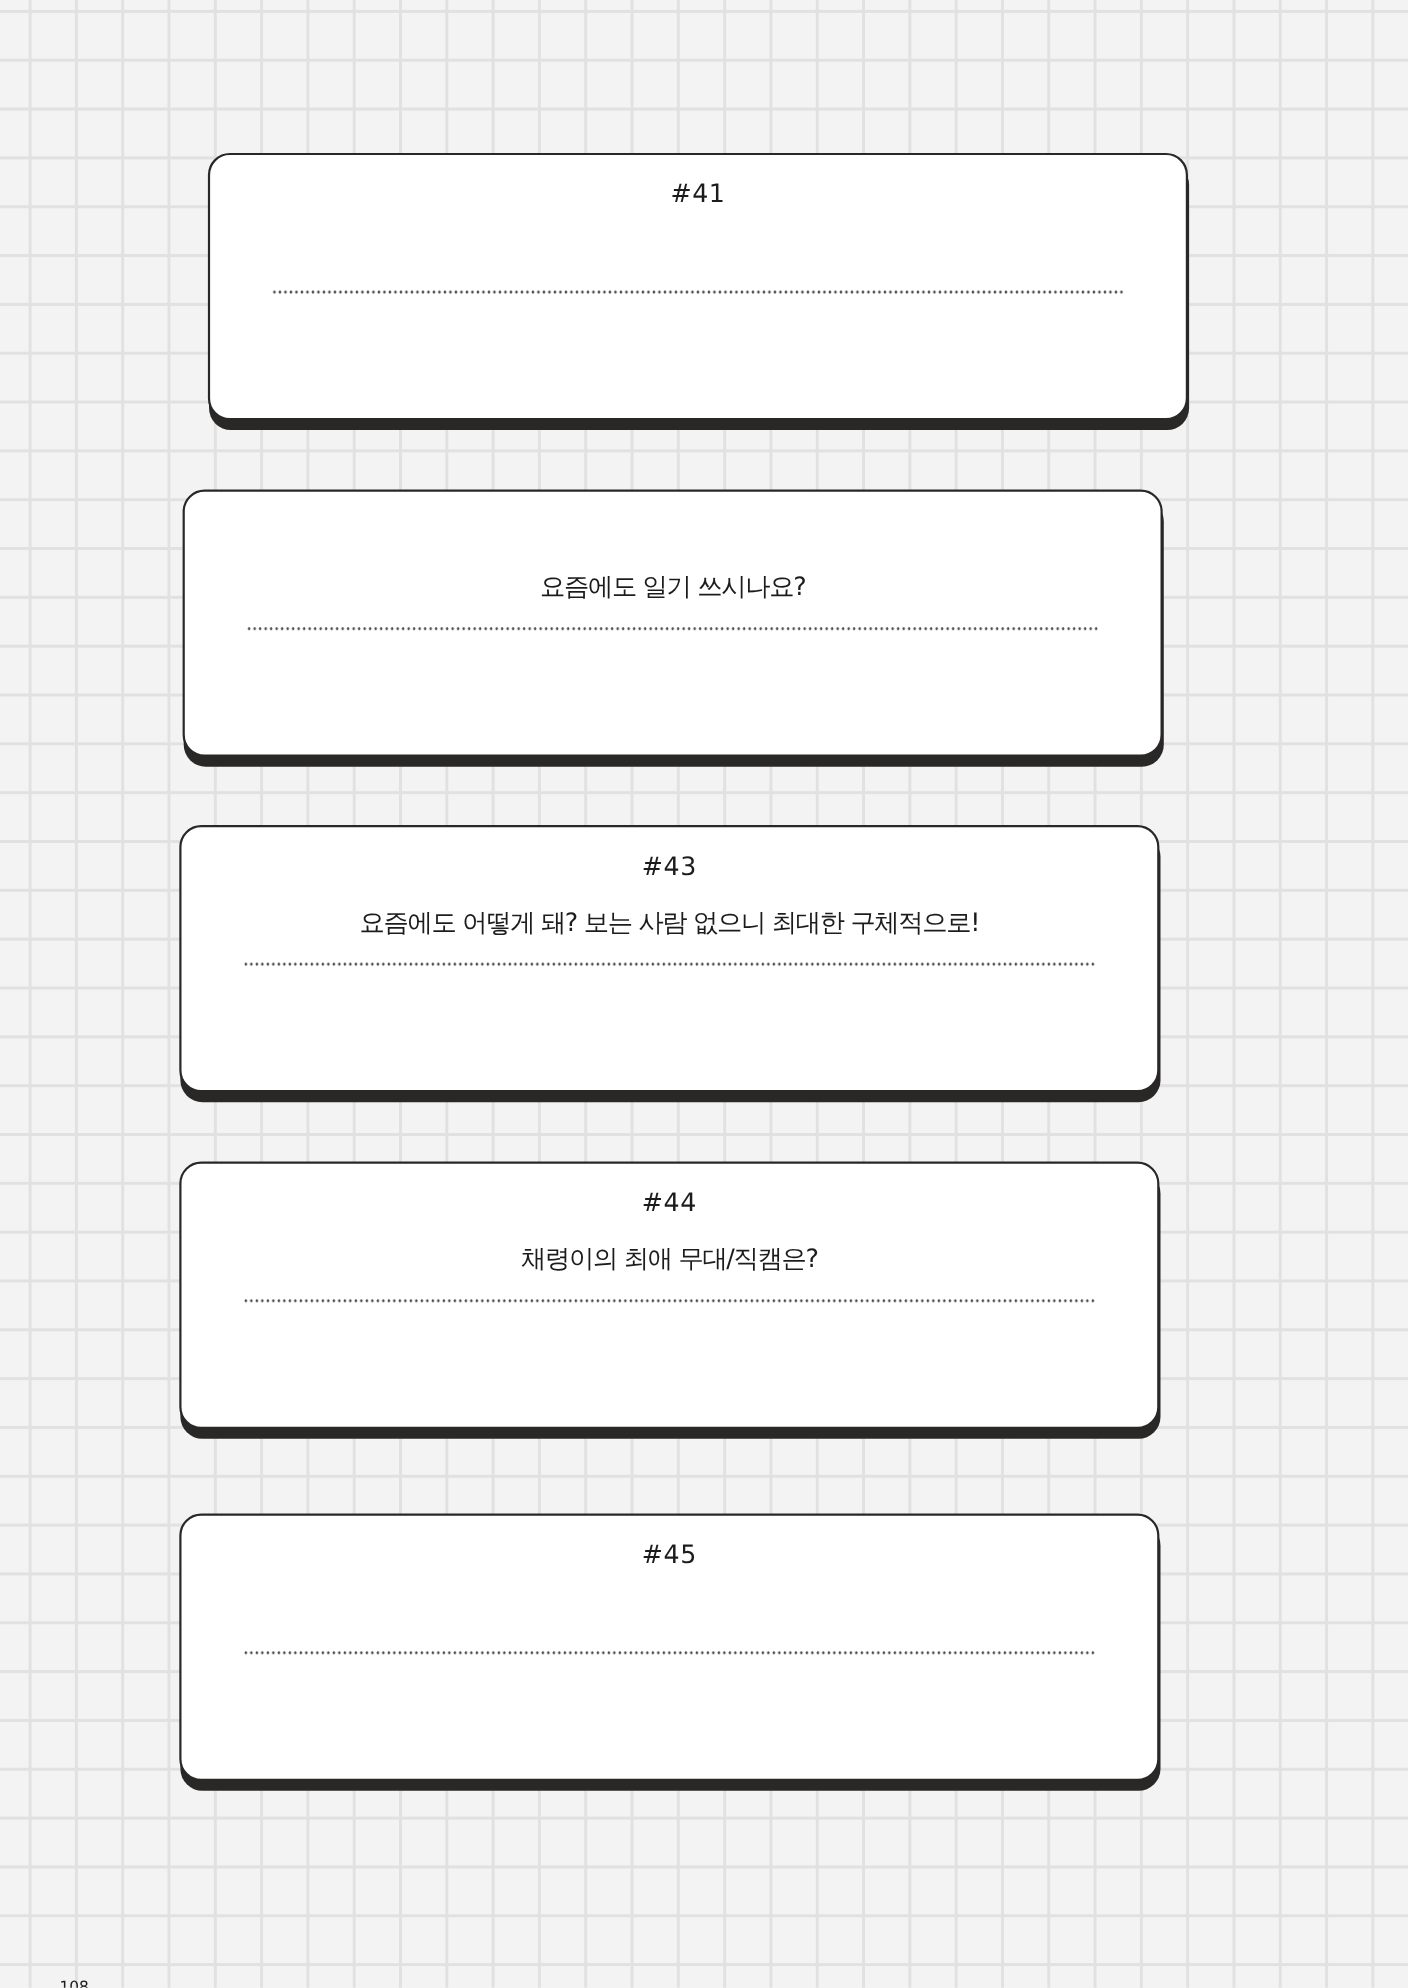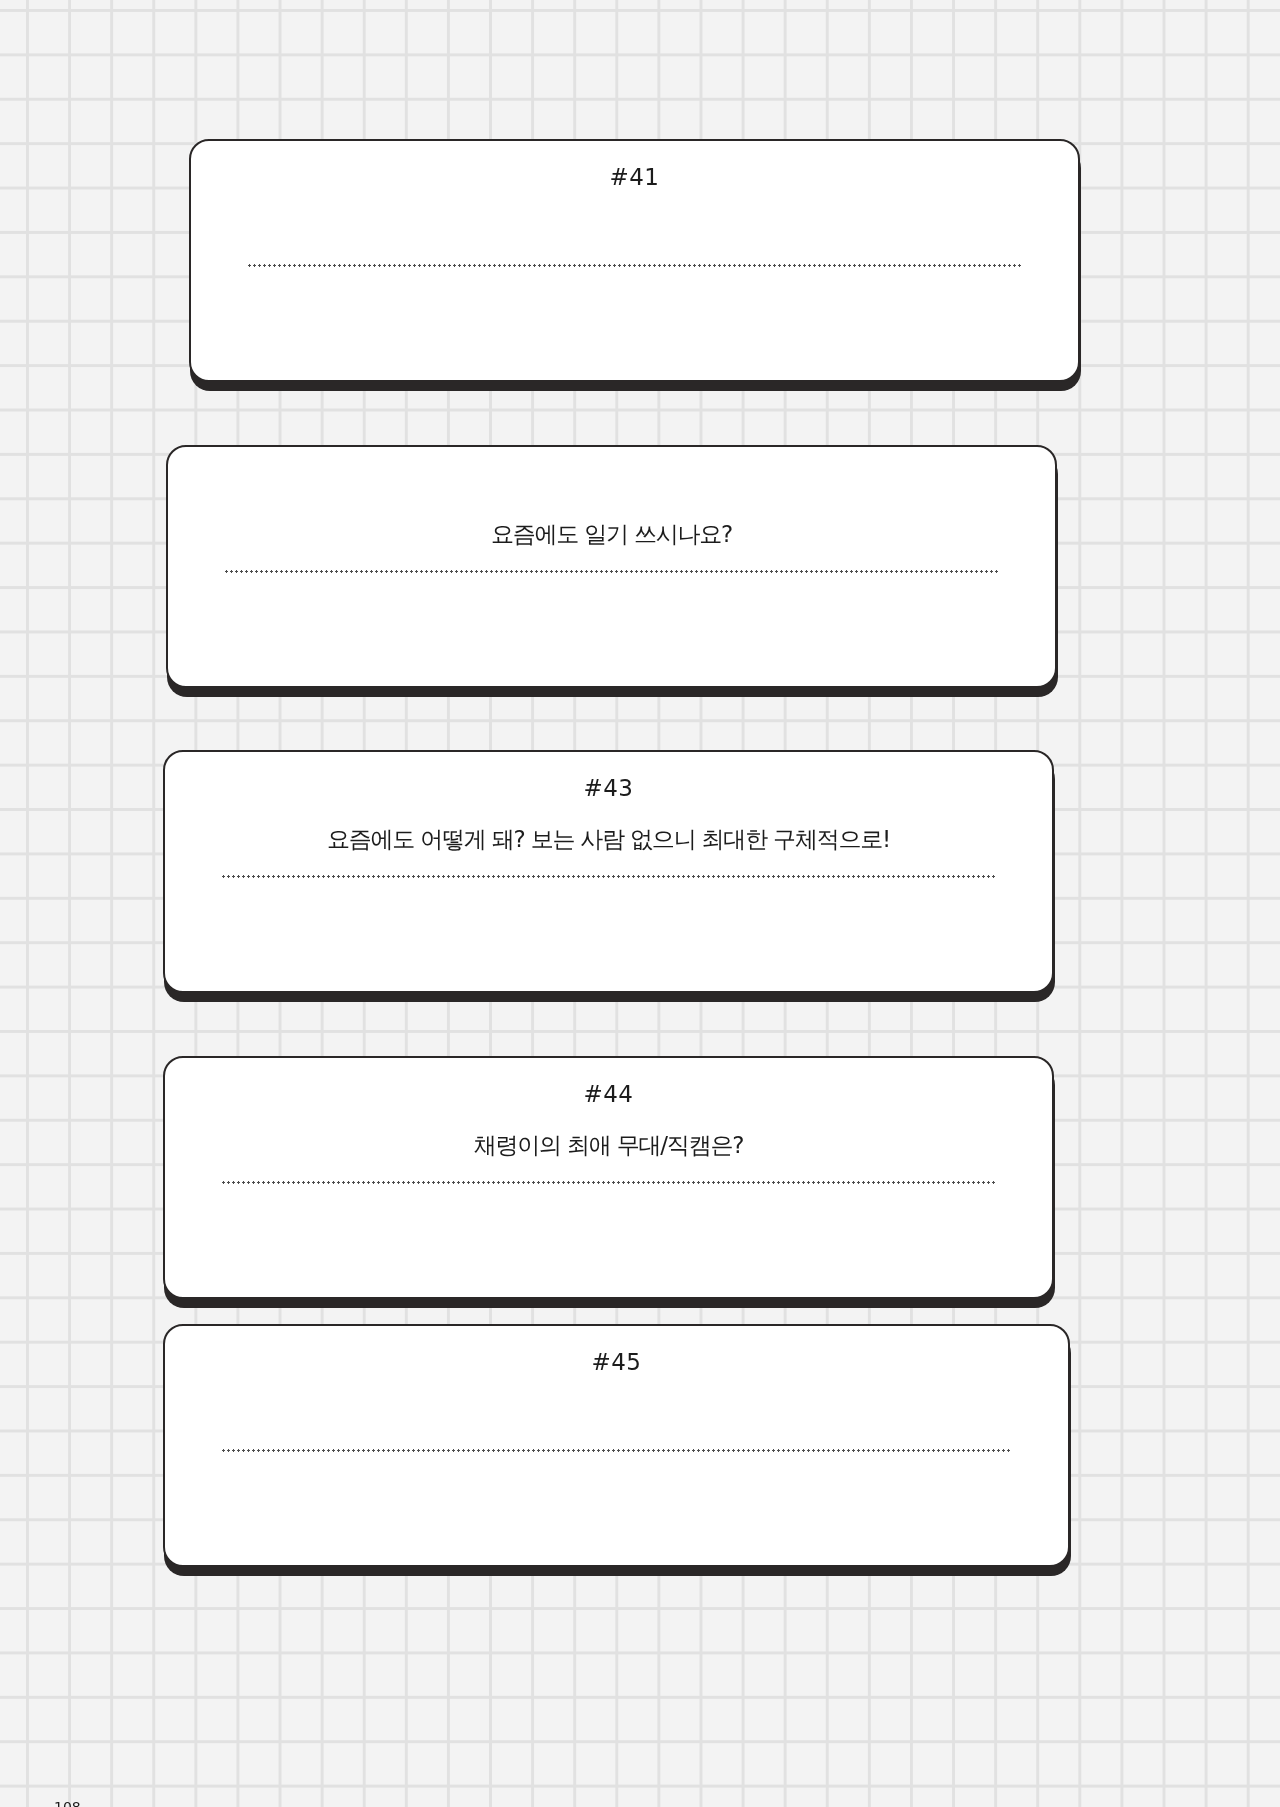--- a/index.html
+++ b/index.html
@@ -103,19 +103,19 @@
   <div class="card-answer-area"></div>
 </div>
 
 <div class="card" style="left:163px; top:1056px;">
   <div class="card-number">#44</div>
   <div class="card-question">채령이의 최애 무대/직캠은?</div>
   <div class="card-dotted"></div>
   <div class="card-answer-area"></div>
 </div>
 
-<div class="card" style="left:163px; top:1324px;padding-left:16px;">
+<div class="card" style="left:163px; top:1376px;">
   <div class="card-number">#45</div>
   <div class="card-dotted"></div>
   <div class="card-answer-area"></div>
 </div>
 
 <div class="page-number">108</div>
 
 </body></html>

